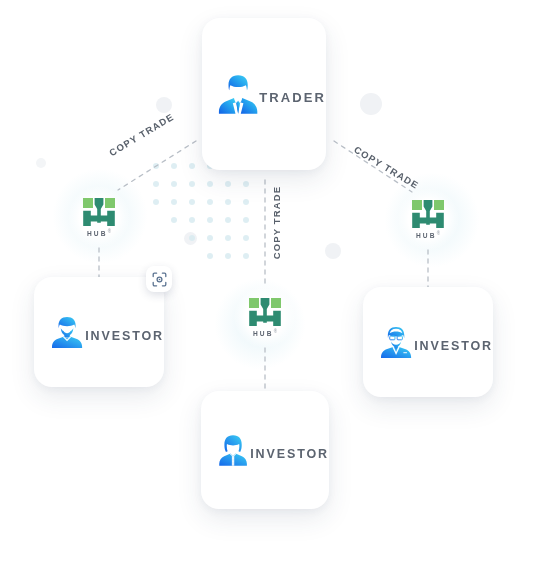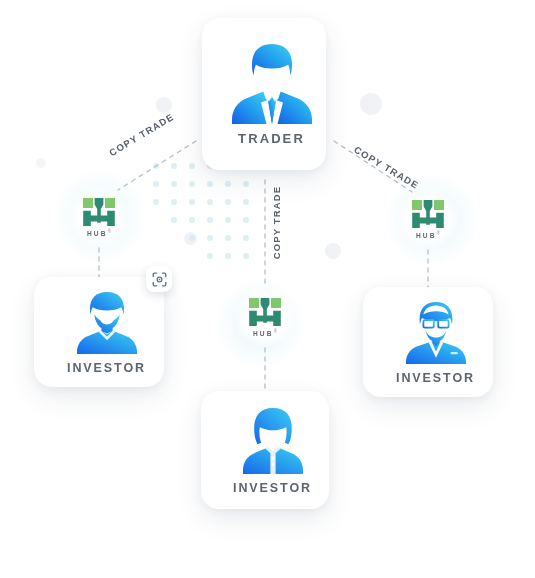--- a/index.html
+++ b/index.html
@@ -48,21 +48,21 @@
     white-space: nowrap;
   }
 
   
   .card {
     position: absolute;
     background: #ffffff;
     border-radius: 18px;
     box-shadow: 0 10px 26px rgba(41,59,92,.10), 0 2px 8px rgba(41,59,92,.05);
     display: flex;
-    flex-direction: column;
+    flex-direction: row;
     align-items: center;
     justify-content: center;
     padding-left: 15px;
   }
   .card .figure { display: block; }
   .card .card-label {
     font-size: 12.5px;
     font-weight: 700;
     letter-spacing: 1.9px;
     color: #5c6470;

